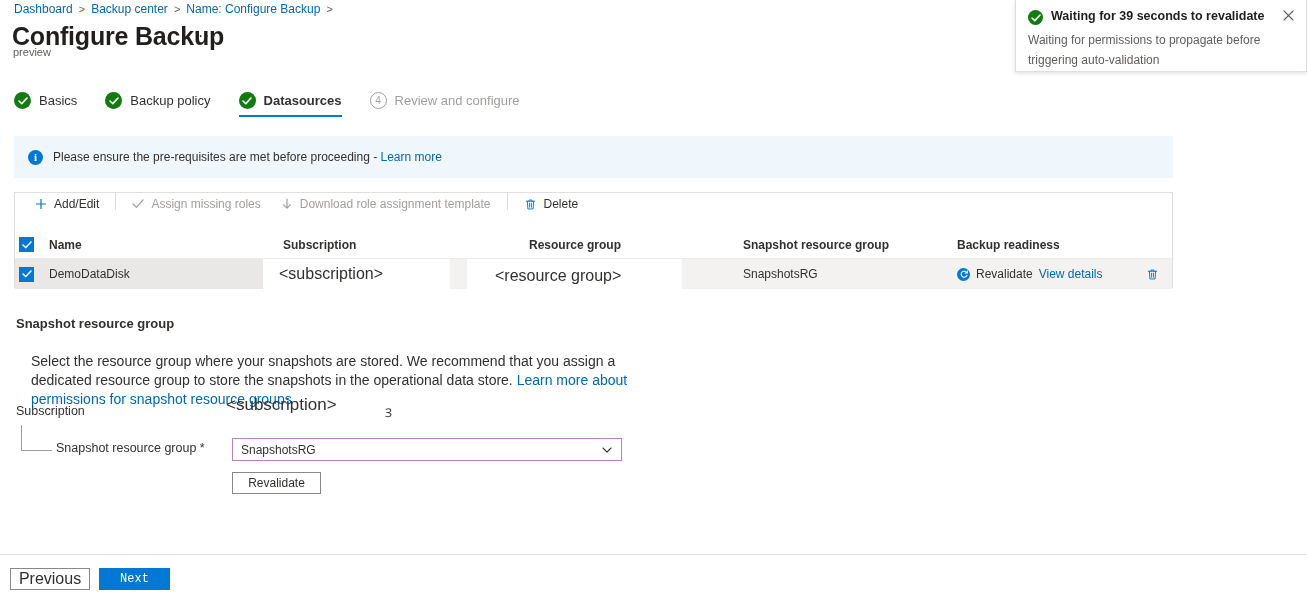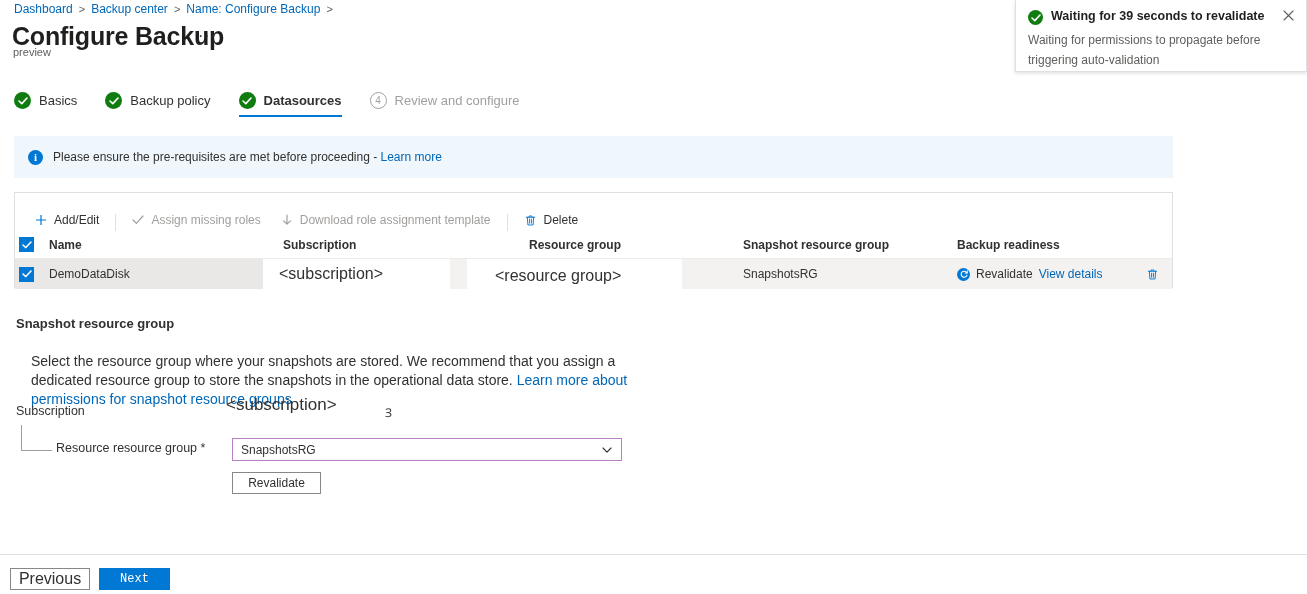--- a/index.html
+++ b/index.html
@@ -166,21 +166,21 @@
     width: 1159px;
     height: 96px;
     border: 1px solid #e1dfdd;
     box-sizing: border-box;
     background: #fff;
   }
 
   .toolbar {
     height: 38px;
     display: flex;
-    align-items: flex-end;
+    align-items: flex-start;
     padding-left: 10px;
     gap: 0;
   }
   .tb-btn {
     display: flex;
     align-items: center;
     gap: 7px;
     font-size: 12px;
     padding: 4px 10px;
     color: #323130;
@@ -647,21 +647,21 @@
 
 <div class="form-row" id="row-subscription">
   <span class="form-label">Subscription</span>
 </div>
 <div class="sub-redact">&lt;subscription&gt;</div>
 <div class="sub-artifact">Ɜ</div>
 
 <div class="tree-line"></div>
 
 <div class="form-row" id="row-snaprg">
-  <span class="form-label">Resource resource group *</span>
+  <span class="form-label">Snapshot resource group *</span>
 </div>
 
 <div class="select-box">
   <span>SnapshotsRG</span>
   <span class="chev">
     <svg width="12" height="12" viewBox="0 0 12 12">
         <path d="M2 4 L6 8.2 L10 4" stroke="currentColor" stroke-width="1.1" fill="none" stroke-linecap="round" stroke-linejoin="round"></path>
       </svg>
   </span>
 </div>

